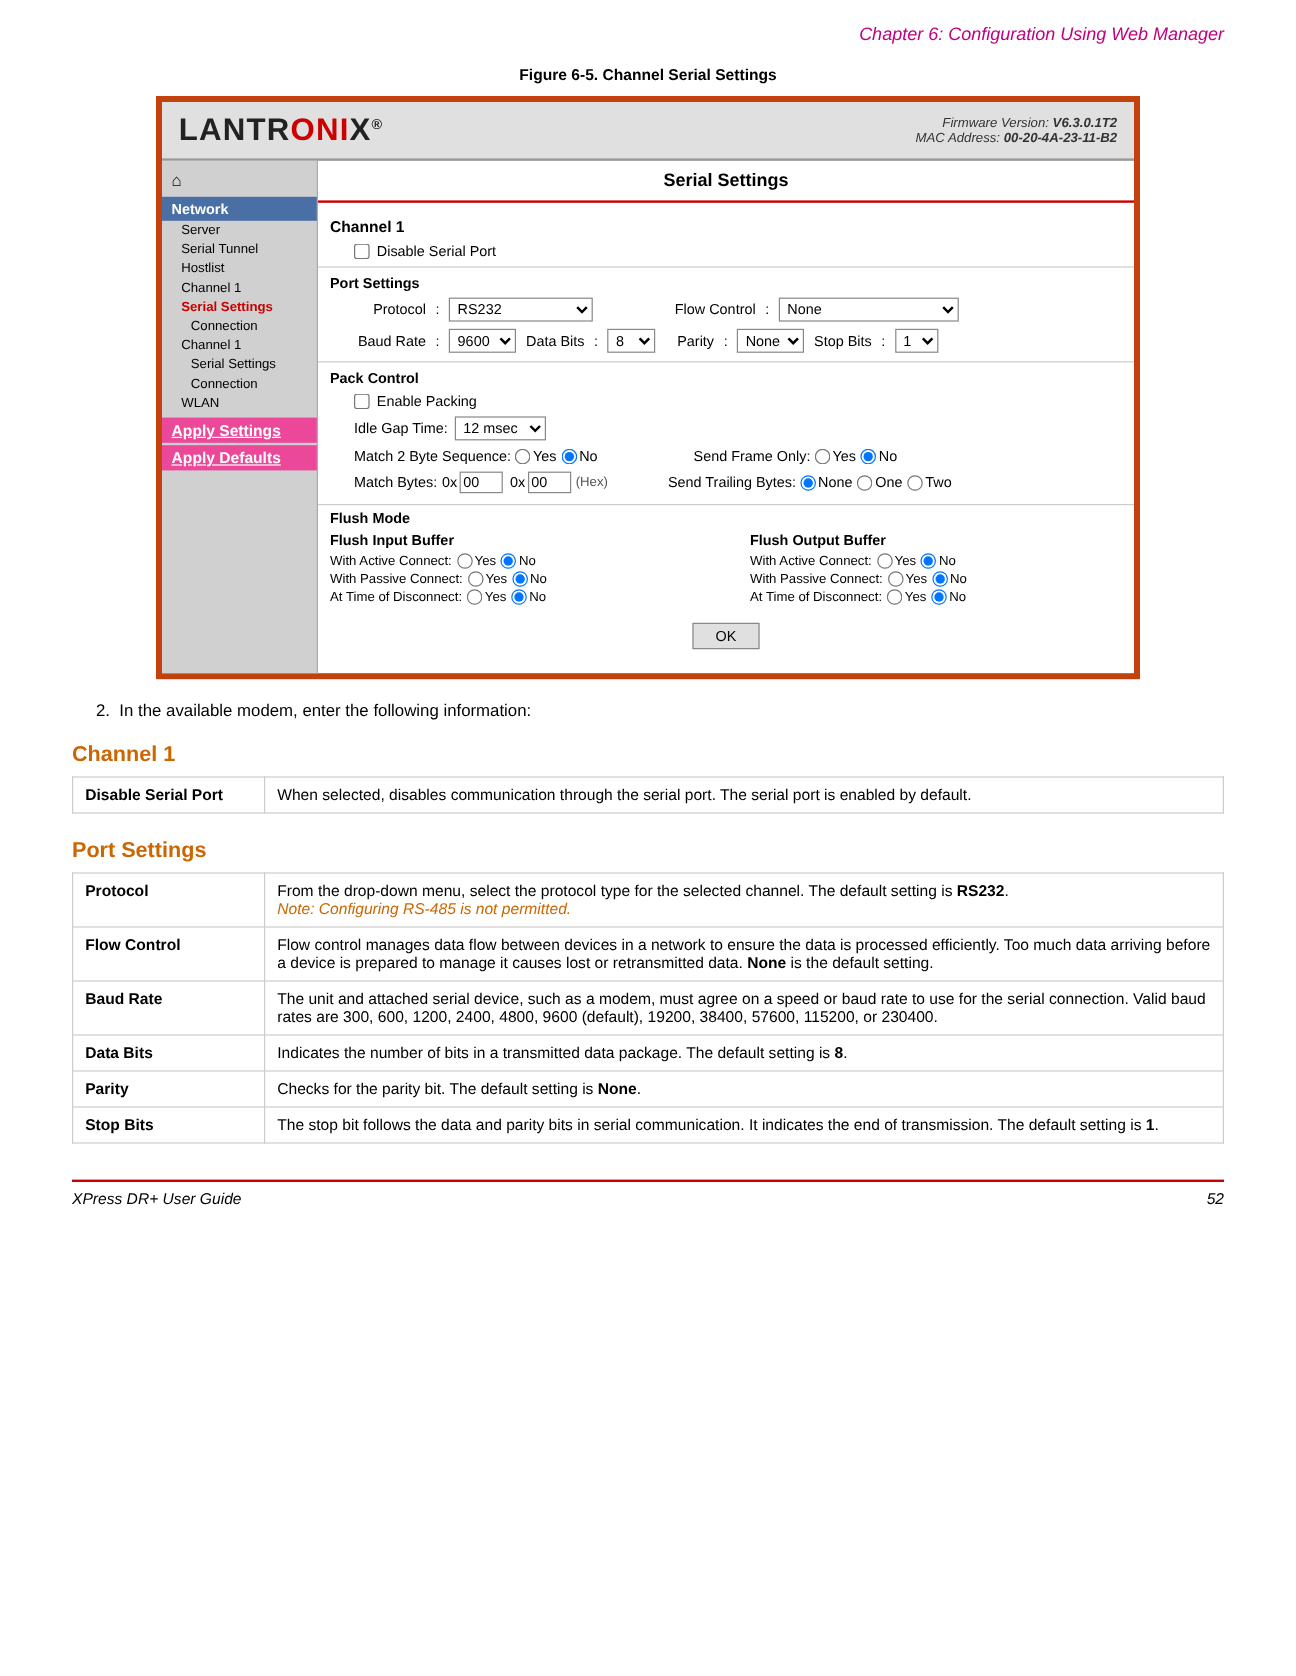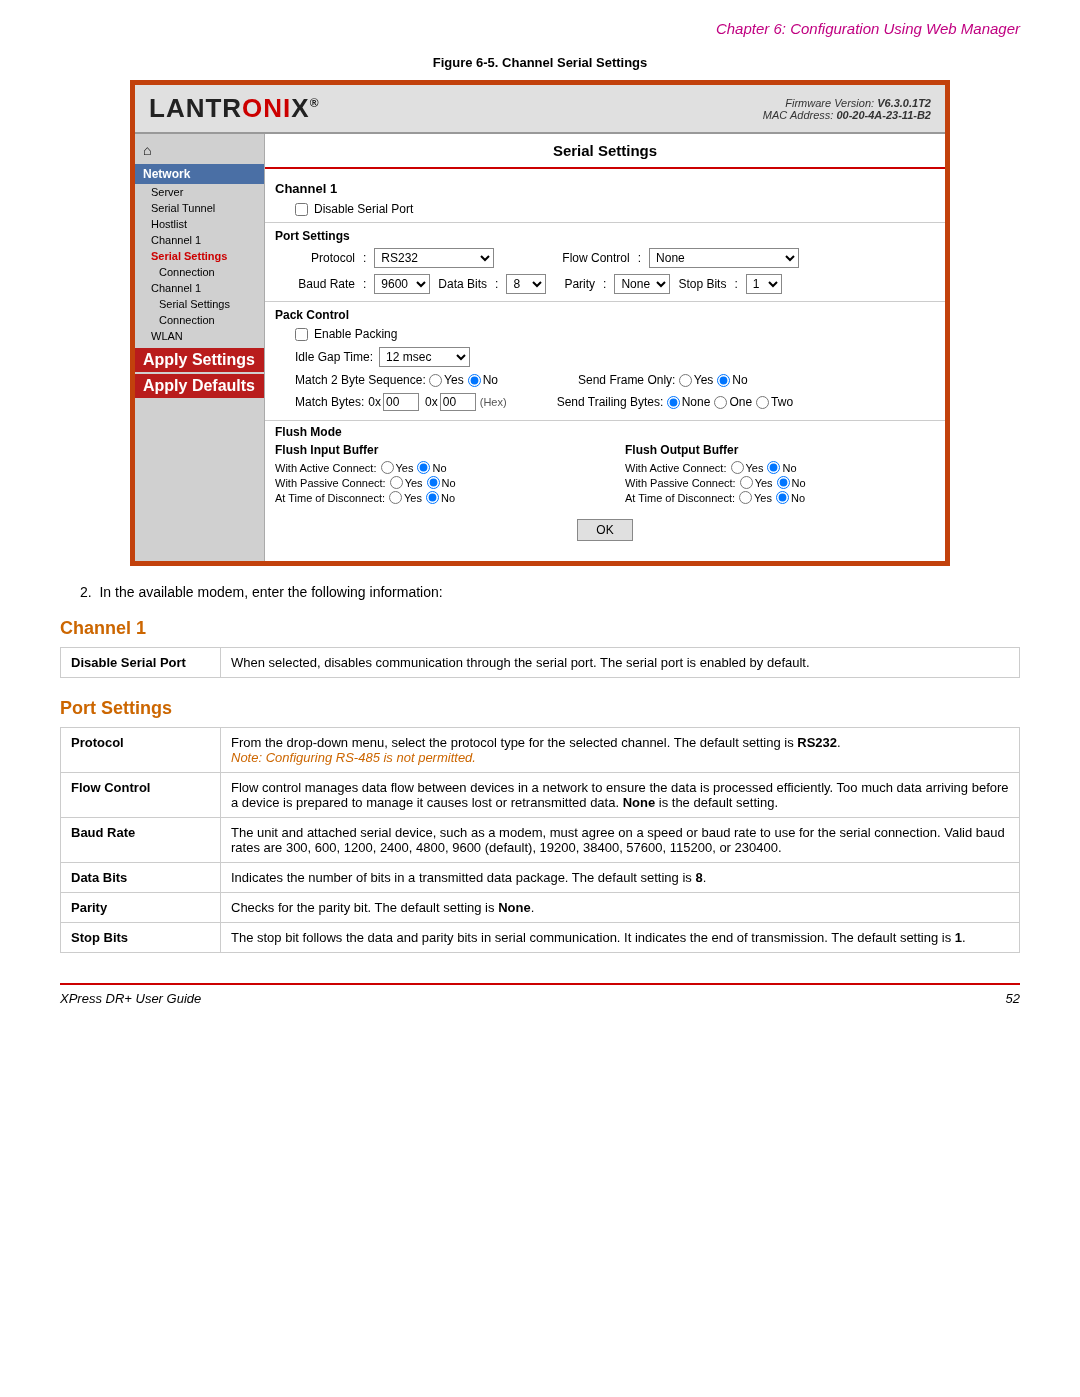--- a/index.html
+++ b/index.html
@@ -85,27 +85,28 @@
       cursor: pointer;
     }
     .sidebar-item.active {
       color: #cc0000;
       font-weight: bold;
     }
     .sidebar-item.sub {
       padding-left: 24px;
     }
     .sidebar-btn {
-      background: #b91c1c;
+      background: #ec4899;
       color: #fff;
       font-weight: bold;
-      font-size: 16px;
+      font-size: 13px;
       padding: 3px 8px;
       margin-top: 4px;
       cursor: pointer;
+      text-decoration: underline;
     }
     .main-content {
       flex: 1;
       padding: 0 0 10px 0;
     }
     .main-title {
       text-align: center;
       font-weight: bold;
       font-size: 15px;
       padding: 8px;
@@ -335,21 +336,21 @@
 
       <div class="pack-control-label">Pack Control</div>
 
       <div class="pack-row">
         <input type="checkbox" style="">
         <span>Enable Packing</span>
       </div>
 
       <div class="pack-row">
         <span>Idle Gap Time:</span>
-        <select class="form-select" style="width:91px;">
+        <select class="form-select" style="width:76px;">
           <option>12 msec</option>
         </select>
       </div>
 
       <div style="display:flex; align-items:center; padding: 3px 10px 3px 30px; font-size:12px;">
         <span>Match 2 Byte Sequence:</span>
         &nbsp;
         <label style="display:flex;align-items:center;gap:2px;">
           <input type="radio" name="match2byte" style=""> Yes
         </label>

